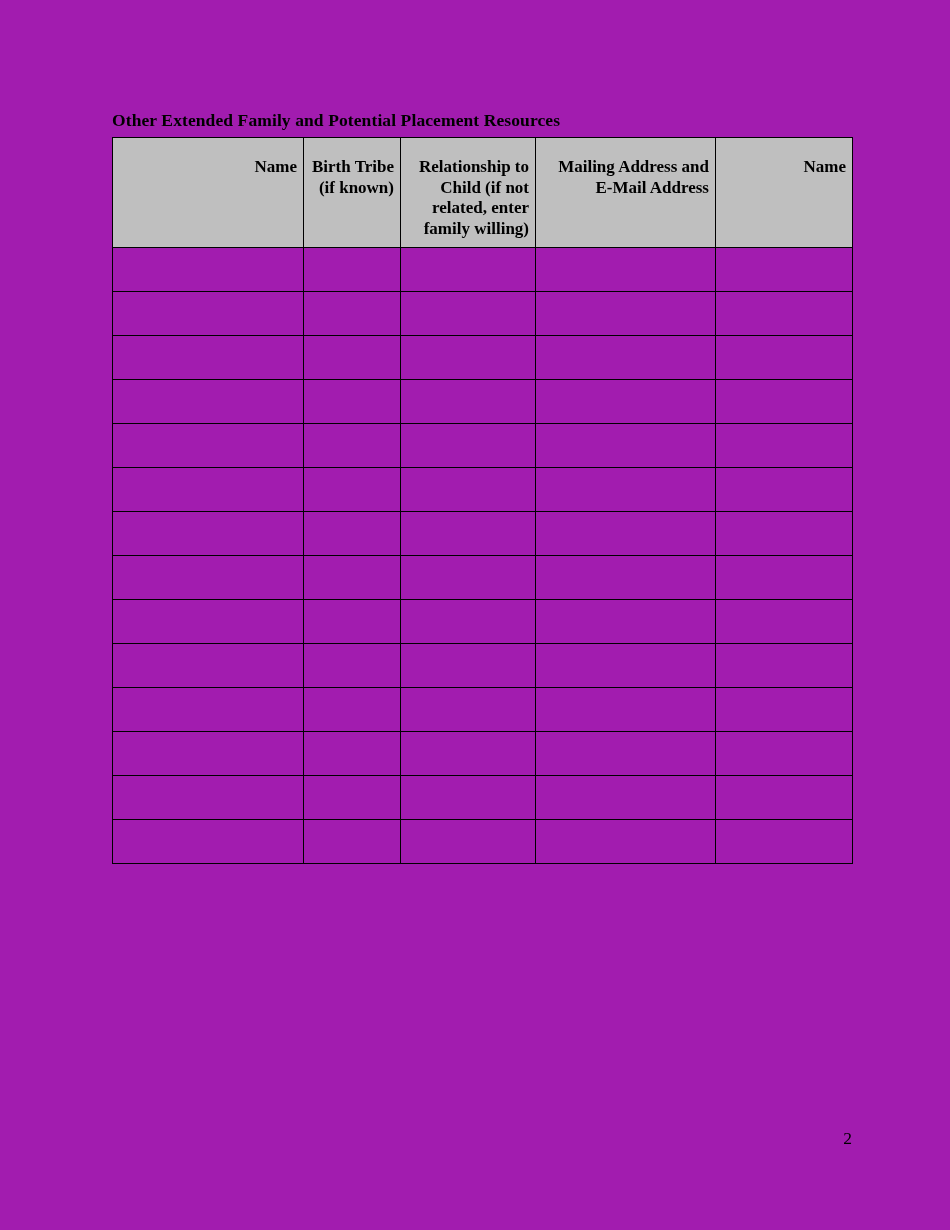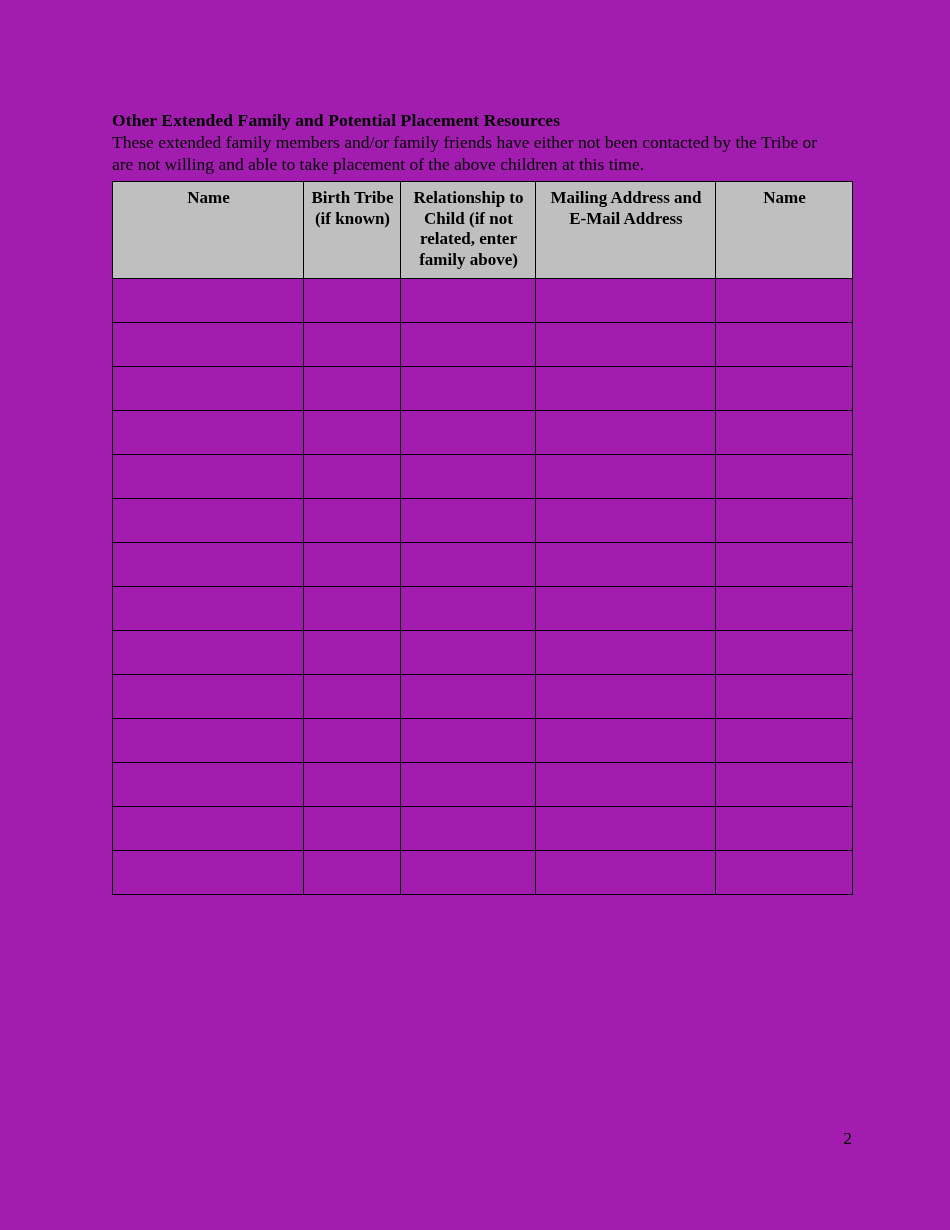--- a/index.html
+++ b/index.html
@@ -51,22 +51,22 @@
   table.resource-table td {
     border: 1px solid #000000;
     padding: 0;
     vertical-align: top;
   }
   table.resource-table th {
     background: #bfbfbf;
     font-weight: bold;
     font-size: 17px;
     line-height: 20.5px;
-    text-align: center;
-    padding: 6px 6px 6px 7px;
+    text-align: right;
+    padding: 19px 6px 6px 7px;
     height: 84px;
     vertical-align: top;
   }
   table.resource-table td {
     height: 43px;
   }
   col.c-name { width: 191px; }
   col.c-birth { width: 97px; }
   col.c-rel { width: 135px; }
   col.c-mail { width: 180px; }
@@ -80,35 +80,34 @@
   }
 </style>
 </head>
 <body>
 
 <div class="page">
   <div class="content">
 
     <div class="doc-heading">Other Extended Family and Potential Placement Resources</div>
 
-    <p class="doc-intro">These extended family members and/or family friends have either not been contacted by the Tribe or are not willing and able to take placement of the above children at this time.</p>
 
     <table class="resource-table">
       <colgroup>
         <col class="c-name">
         <col class="c-birth">
         <col class="c-rel">
         <col class="c-mail">
         <col class="c-phone">
       </colgroup>
       <thead>
         <tr>
           <th>Name</th>
           <th>Birth Tribe (if known)</th>
-          <th>Relationship to Child (if not related, enter family above)</th>
+          <th>Relationship to Child (if not related, enter family willing)</th>
           <th>Mailing Address and E-Mail Address</th>
           <th>Name</th>
         </tr>
       </thead>
       <tbody>
         <tr>
           <td></td>
           <td></td>
           <td></td>
           <td></td>

